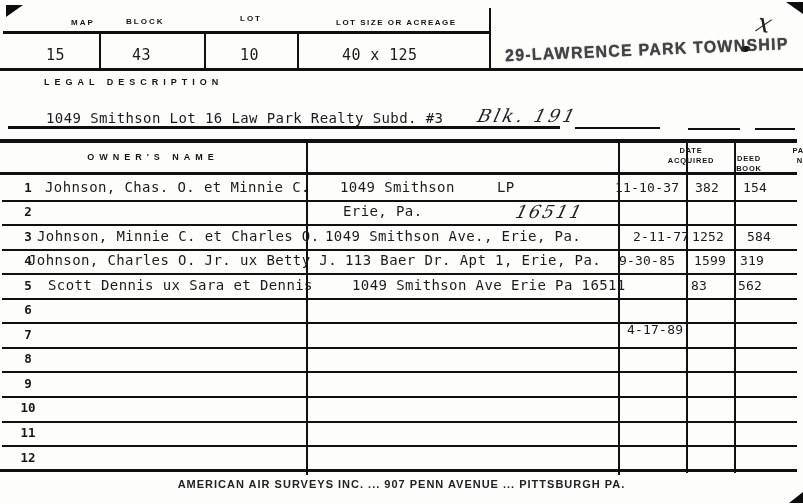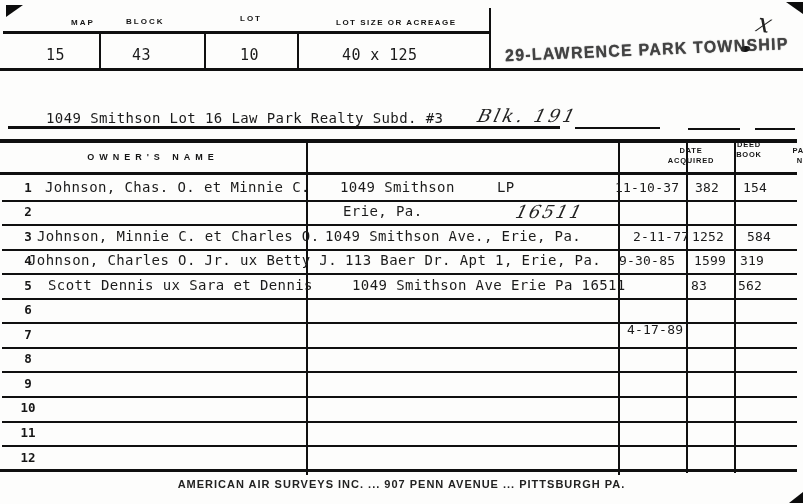--- a/index.html
+++ b/index.html
@@ -53,20 +53,21 @@
   <div class="vline" style="left:489px;top:8px;height:62px;"></div>
   <div class="hline" style="left:0px;top:68px;width:803px;height:3px;"></div>
 
   <div class="typed" style="left:46px;top:46px;font-size:15px;">15</div>
   <div class="typed" style="left:132px;top:46px;font-size:15px;">43</div>
   <div class="typed" style="left:240px;top:46px;font-size:15px;">10</div>
   <div class="typed" style="left:342px;top:46px;font-size:15px;">40 x 125</div>
 
   <div class="stamp">29-LAWRENCE PARK TOWNSHIP</div>
 
+  <div class="lbl lbl-wide" style="left:44px;top:77px;">LEGAL DESCRIPTION</div>
 
   <div class="typed" style="left:46px;top:110px;">1049 Smithson  Lot 16  Law Park Realty Subd. #3</div>
   <div class="handwriting" style="left:478px;top:105px;font-size:18px;letter-spacing:3px;">Blk. 191</div>
   <div class="hline" style="left:8px;top:126px;width:552px;height:3px;"></div>
   <div class="hline" style="left:575px;top:127px;width:85px;"></div>
   <div class="hline" style="left:688px;top:128px;width:52px;"></div>
   <div class="hline" style="left:755px;top:128px;width:40px;"></div>
 
   <div class="hline" style="left:0px;top:139px;width:797px;height:4px;"></div>
   <div class="hline" style="left:0px;top:172px;width:797px;height:3px;"></div>
@@ -75,21 +76,21 @@
   <div class="vline" style="left:306px;top:141px;height:334px;"></div>
   <div class="vline" style="left:618px;top:141px;height:334px;"></div>
   <div class="vline" style="left:686px;top:141px;height:332px;"></div>
   <div class="vline" style="left:734px;top:141px;height:332px;"></div>
 
   <div class="lbl lbl-wide" style="left:0px;top:152px;width:306px;text-align:center;position:absolute;">OWNER'S NAME</div>
   <div class="colhead" style="left:618px;top:146px;width:68px;">
     <span>DATE</span><br>
     <span>ACQUIRED</span>
   </div>
-  <div class="colhead" style="left:686px;top:140px;width:48px;">
+  <div class="colhead" style="left:686px;top:154px;width:48px;">
     <span>DEED</span><br>
     <span>BOOK</span>
   </div>
   <div class="colhead" style="left:734px;top:146px;width:63px;">
     <span>PAGE</span><br>
     <span>NO.</span>
   </div>
 
   <div id="rows-container">
       <div class="hline" style="left: 2px; top: 199.55px; width: 795px;"></div>

